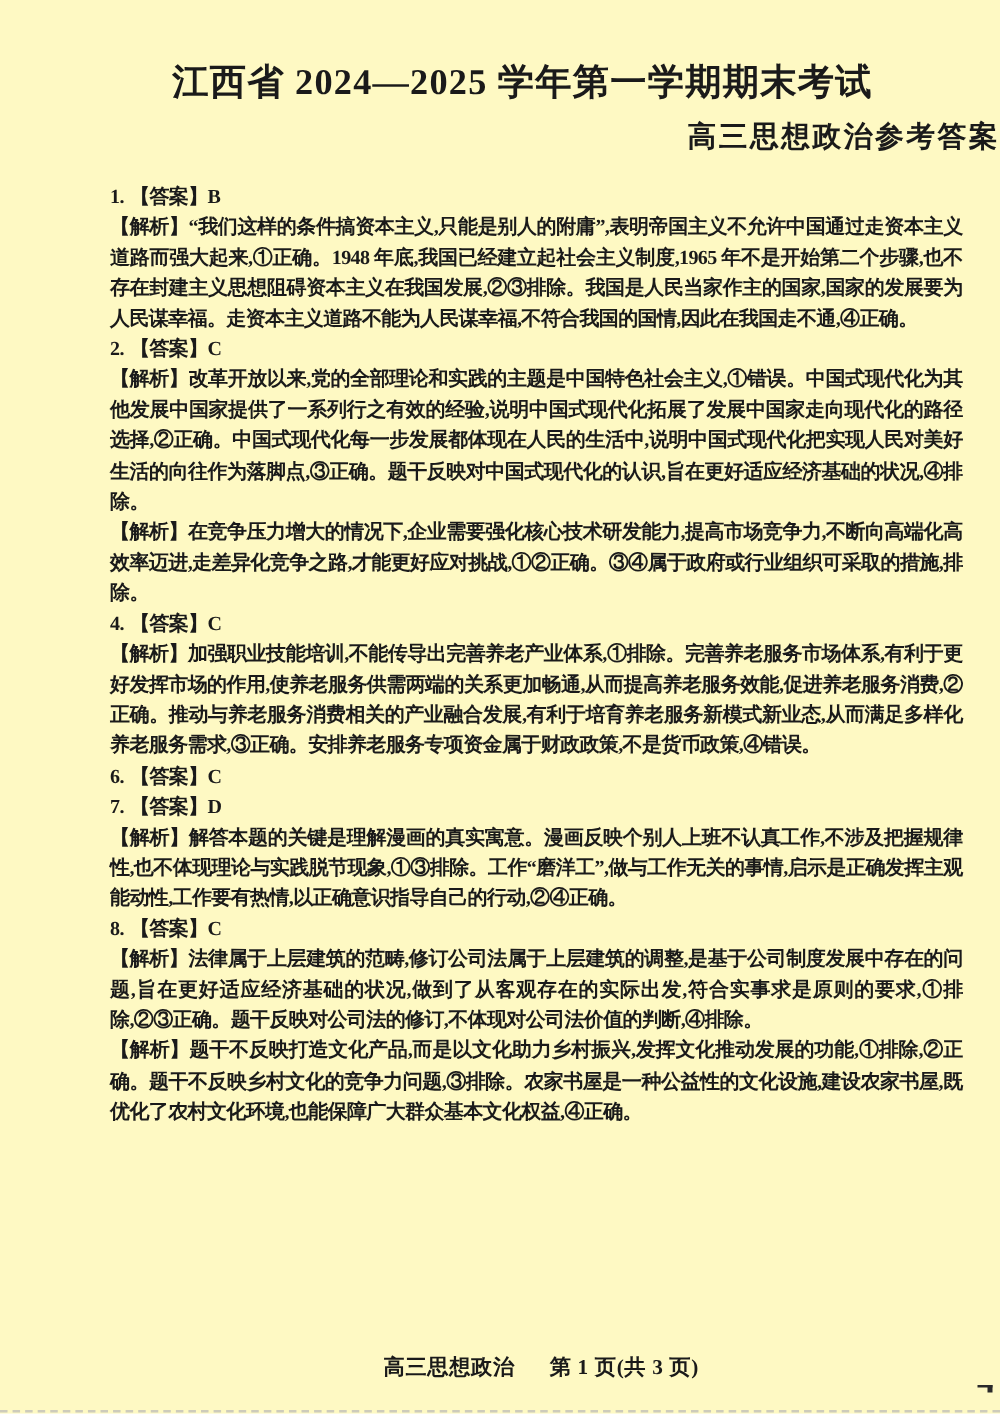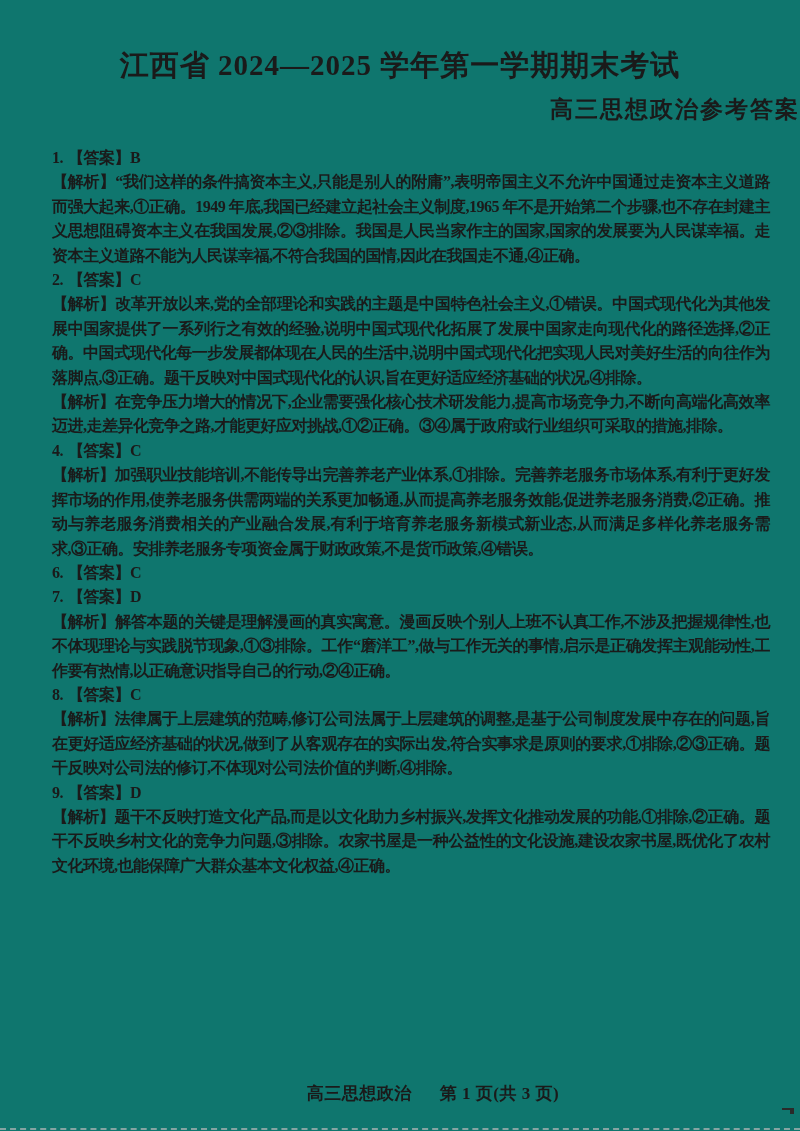--- a/index.html
+++ b/index.html
@@ -2,24 +2,25 @@
 <html><head>
 <meta charset="utf-8">
 <style>
   * { box-sizing: border-box; }
   html, body { margin: 0; padding: 0; background: #ffffff; }
   .page {
     position: relative;
     width: 800px;
     height: 1131px;
     margin: 0 auto;
-    background: #0f766e;
+    background: #fef9c3;
     color: #1a1a1a;
     font-family: "Liberation Serif", "DejaVu Serif", serif;
     overflow: hidden;
+    padding-left: 36px;
   }
   .header { padding-top: 46px; text-align: center; }
   .title {
     font-size: 29px;
     font-weight: 700;
     letter-spacing: 1px;
     font-family: "Liberation Serif", "DejaVu Serif", serif;
   }
   .subtitle {
     margin-top: 8px;
@@ -80,21 +81,21 @@
   <div class="header">
     <div class="title">江西省 2024—2025 学年第一学期期末考试</div>
     <div class="subtitle">高三思想政治参考答案</div>
   </div>
 
   <div class="answers">
     <div class="item">
       <div class="item-head">
         <span class="num">1.</span><span class="lbl">【答案】</span><span class="ans-letter">B</span>
       </div>
-      <p class="analysis"><span class="lbl">【解析】</span><span class="txt">“我们这样的条件搞资本主义,只能是别人的附庸”,表明帝国主义不允许中国通过走资本主义道路而强大起来,①正确。1949 年底,我国已经建立起社会主义制度,1965 年不是开始第二个步骤,也不存在封建主义思想阻碍资本主义在我国发展,②③排除。我国是人民当家作主的国家,国家的发展要为人民谋幸福。走资本主义道路不能为人民谋幸福,不符合我国的国情,因此在我国走不通,④正确。</span></p>
+      <p class="analysis"><span class="lbl">【解析】</span><span class="txt">“我们这样的条件搞资本主义,只能是别人的附庸”,表明帝国主义不允许中国通过走资本主义道路而强大起来,①正确。1948 年底,我国已经建立起社会主义制度,1965 年不是开始第二个步骤,也不存在封建主义思想阻碍资本主义在我国发展,②③排除。我国是人民当家作主的国家,国家的发展要为人民谋幸福。走资本主义道路不能为人民谋幸福,不符合我国的国情,因此在我国走不通,④正确。</span></p>
     </div>
 
     <div class="item">
       <div class="item-head">
         <span class="num">2.</span><span class="lbl">【答案】</span><span class="ans-letter">C</span>
       </div>
       <p class="analysis"><span class="lbl">【解析】</span><span class="txt">改革开放以来,党的全部理论和实践的主题是中国特色社会主义,①错误。中国式现代化为其他发展中国家提供了一系列行之有效的经验,说明中国式现代化拓展了发展中国家走向现代化的路径选择,②正确。中国式现代化每一步发展都体现在人民的生活中,说明中国式现代化把实现人民对美好生活的向往作为落脚点,③正确。题干反映对中国式现代化的认识,旨在更好适应经济基础的状况,④排除。</span></p>
     </div>
 
     <div class="item">
@@ -123,23 +124,20 @@
     </div>
 
     <div class="item">
       <div class="item-head">
         <span class="num">8.</span><span class="lbl">【答案】</span><span class="ans-letter">C</span>
       </div>
       <p class="analysis"><span class="lbl">【解析】</span><span class="txt">法律属于上层建筑的范畴,修订公司法属于上层建筑的调整,是基于公司制度发展中存在的问题,旨在更好适应经济基础的状况,做到了从客观存在的实际出发,符合实事求是原则的要求,①排除,②③正确。题干反映对公司法的修订,不体现对公司法价值的判断,④排除。</span></p>
     </div>
 
     <div class="item">
-      <div class="item-head">
-        <span class="num">9.</span><span class="lbl">【答案】</span><span class="ans-letter">D</span>
-      </div>
       <p class="analysis"><span class="lbl">【解析】</span><span class="txt">题干不反映打造文化产品,而是以文化助力乡村振兴,发挥文化推动发展的功能,①排除,②正确。题干不反映乡村文化的竞争力问题,③排除。农家书屋是一种公益性的文化设施,建设农家书屋,既优化了农村文化环境,也能保障广大群众基本文化权益,④正确。</span></p>
     </div>
   </div>
 
   <div class="footer">
     <span class="doc-name">高三思想政治</span><span class="page-info">第 1 页(共 3 页)</span>
   </div>
 
   <div class="corner-mark"></div>
   <div class="edge-line"></div>

